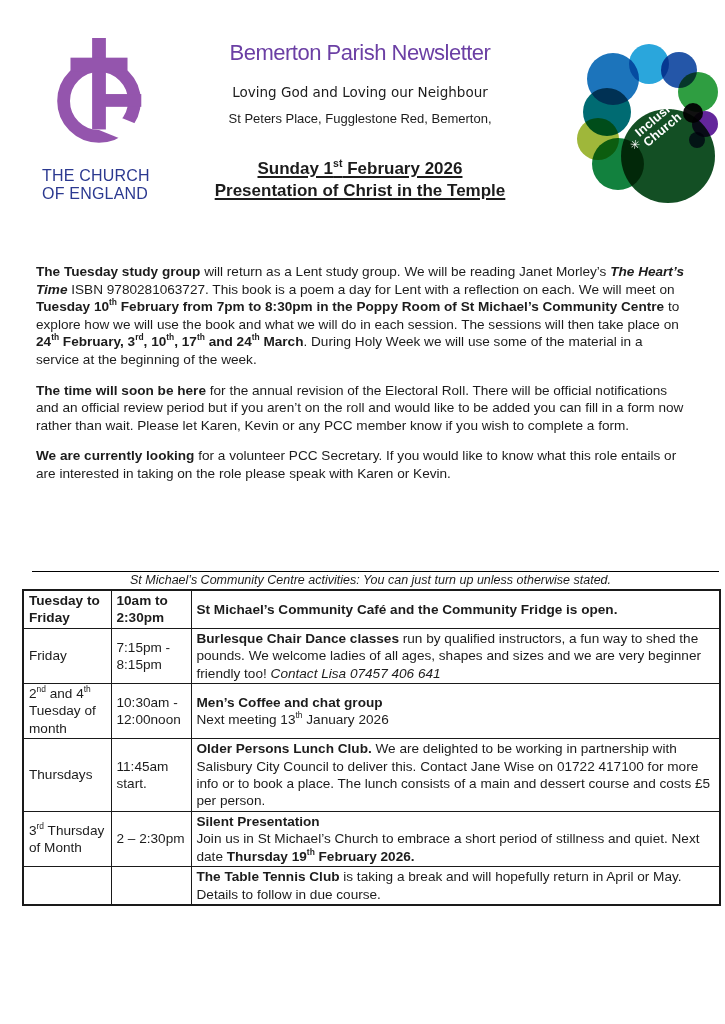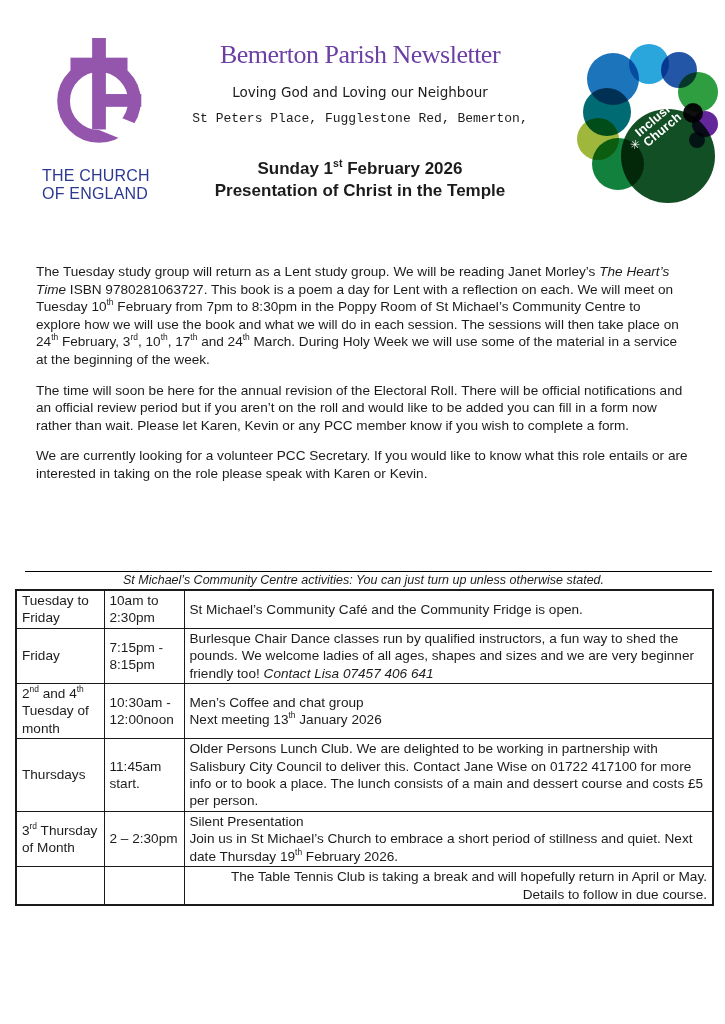--- a/index.html
+++ b/index.html
@@ -5,68 +5,68 @@
   :root{
     --title-text:#6b3fa4; --coe-purple:#9455ad; --coe-text:#2b3990;
     --ink:#1c1c1c; --border:#1a1a1a;
   }
   html,body{margin:0;padding:0;background:#888;}
   .page{
     position:relative; width:725px; height:1024px; margin:0 auto;
     background:#ffffff; color:var(--ink); overflow:hidden;
     font-family:"Liberation Sans","DejaVu Sans",sans-serif;
   }
-  .b{font-weight:normal;}
+  .b{font-weight:bold;}
   .i{font-style:italic;}
   sup{font-size:0.62em; line-height:0; vertical-align:super;}
 
   
   .coe-logo{position:absolute; left:42px; top:38px; width:118px;}
   .coe-svg{display:block; margin-left:2px;}
   .coe-text{
     margin-top:11px; font-size:16px; line-height:18px;
     color:var(--coe-text); letter-spacing:0.2px; white-space:nowrap;
   }
   .title{
     position:absolute; left:140px; top:40px; width:440px; text-align:center;
-    font-family:Liberation Serif, serif;
-    font-size:26px; color:var(--title-text); letter-spacing:-0.5px;
+    font-family:Liberation Sans, sans-serif;
+    font-size:22px; color:var(--title-text); letter-spacing:-0.5px;
   }
   .subtitle{
     position:absolute; left:140px; top:84px; width:440px; text-align:center;
     font-family:"DejaVu Sans","Liberation Sans",sans-serif; font-size:13.5px;
   }
   .address{
     position:absolute; left:140px; top:111px; width:440px; text-align:center;
-    font-size:13px; line-height:16.5px;font-family:Liberation Mono, monospace;
+    font-size:13px; line-height:16.5px;
   }
   .main-heading{
     position:absolute; left:115px; top:158px; width:490px; text-align:center;
     font-size:17px; font-weight:bold; line-height:21.5px;
   }
   .main-heading > div{
-    text-decoration-thickness:1.6px; text-underline-offset:2px;
+    text-decoration:underline; text-decoration-thickness:1.6px; text-underline-offset:2px;
   }
   
   .ic-logo{position:absolute; left:575px; top:33px; width:148px; height:170px;}
   .ic-c{position:absolute; border-radius:50%; mix-blend-mode:multiply;}
   .ic-label{
     position:absolute; left:56px; top:102px; z-index:6;
     transform:rotate(-40deg); transform-origin:left center;
     color:#ffffff; display:flex; align-items:center; gap:3px;
   }
   .ic-sun{font-size:12px; line-height:12px;}
   .ic-words{font-size:12.5px; line-height:12.5px; font-weight:bold; letter-spacing:0.2px;}
 
   
   .body-text{position:absolute; left:36px; top:263px; width:652px; font-size:13.6px; line-height:17.6px;}
   .body-text p{margin:0 0 13px 0;}
 
   
-  .activities{position:absolute; left:15px; top:565px; width:697px;}
+  .activities{position:absolute; left:22px; top:565px; width:697px;}
   .rule{margin:6px 0 0 10px; width:687px; border-top:1.4px solid #000;}
   .caption{
     margin:1px 0 2px 0; text-align:center; font-style:italic; font-size:12.5px;
   }
   table.activities-table{
     border-collapse:collapse; width:697px; table-layout:fixed;
     font-size:13.6px; line-height:17.4px;
   }
   table.activities-table{border:2.5px solid var(--border);}
   table.activities-table td{
@@ -161,19 +161,19 @@
             <td class="desc"><span class="b">Older Persons Lunch Club.</span><span> We are delighted to be working in partnership with Salisbury City Council to deliver this. Contact Jane Wise on 01722 417100 for more info or to book a place.  The lunch consists of a main and dessert course and costs £5 per person.</span></td>
           </tr>
           <tr>
             <td class="when"><span>3</span><sup>rd</sup><span> Thursday of Month</span></td>
             <td class="time"><span>2 – 2:30pm</span></td>
             <td class="desc"><span class="b">Silent Presentation</span><br><span>Join us in St Michael’s Church to embrace a short period of stillness and quiet. Next date </span><span class="b">Thursday 19</span><sup class="b">th</sup><span class="b"> February 2026.</span></td>
           </tr>
           <tr>
             <td class="when"></td>
             <td class="time"></td>
-            <td class="desc" style="text-align: right;"><span class="b">The Table Tennis Club</span><span> is taking a break and will hopefully return in April or May.  Details to follow in due course.</span></td>
+            <td class="desc" style="text-align: left;"><span class="b">The Table Tennis Club</span><span> is taking a break and will hopefully return in April or May.  Details to follow in due course.</span></td>
           </tr>
         </tbody>
     </table>
   </div>
 
 </div>
 
 </body></html>

